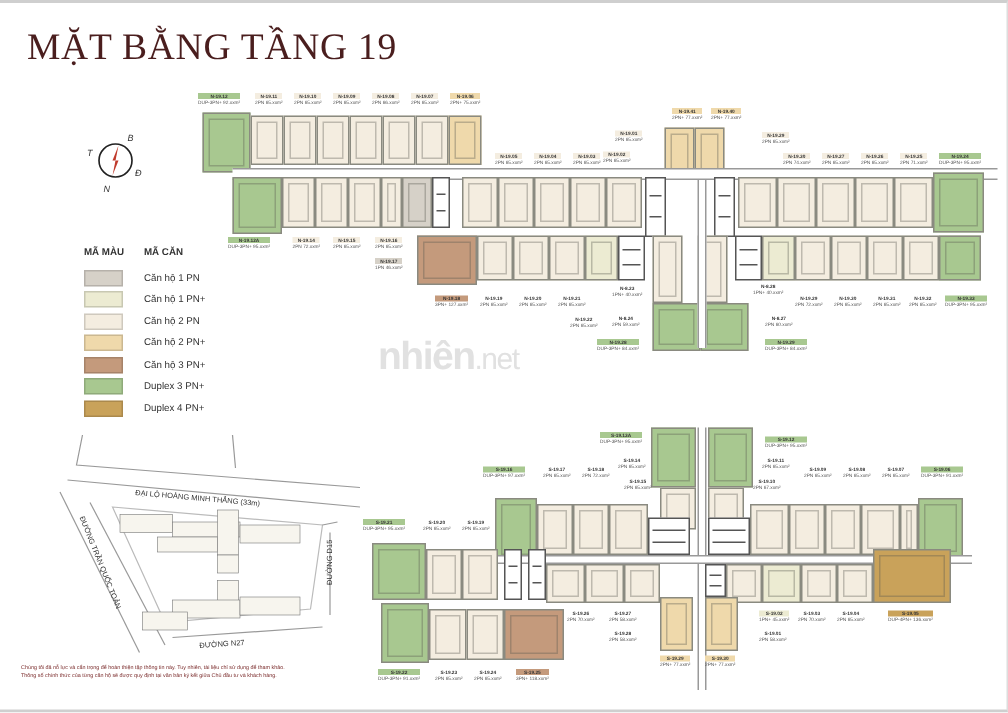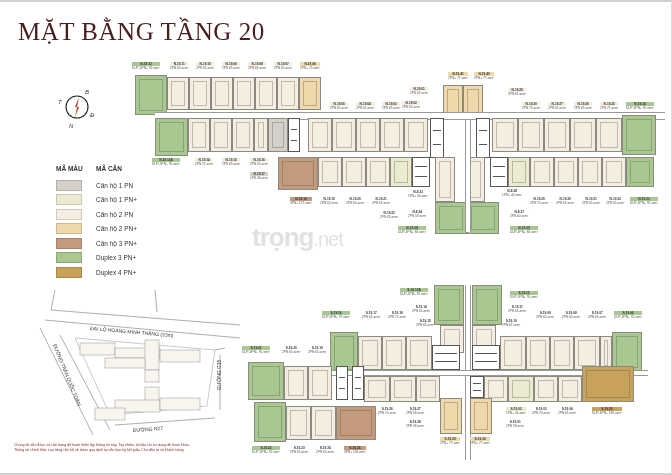--- a/index.html
+++ b/index.html
@@ -28,21 +28,21 @@
   .sitemap { position: absolute; left: 15px; top: 290px; width: 225px; height: 150px; }
   .footnote { position: absolute; left: 14px; top: 443px; width: 225px; font-size: 3.6px; line-height: 5px; color: #7a2b2b; }
   .watermark { position: absolute; left: 252px; top: 222px; font-size: 26px; font-weight: bold; color: rgba(200,200,200,0.55); letter-spacing: -1px; }
   .watermark small { font-size: 20px; font-weight: normal; }
 </style>
 </head>
 <body>
 
 <div class="frame"></div>
 
-<div class="title">MẶT BẰNG TẦNG 20</div>
+<div class="title">MẶT BẰNG TẦNG 19</div>
 
 <svg class="compass" viewBox="0 0 50 50">
   <circle cx="25" cy="25" r="11" fill="none" stroke="#222" stroke-width="1.1"></circle>
   <polygon points="27,15 23,25 25,25" fill="#c0392b"></polygon>
   <polygon points="23,35 27,25 25,25" fill="#c0392b"></polygon>
   <text x="33" y="12" font-size="6" font-style="italic" fill="#333">B</text>
   <text x="38" y="35" font-size="6" font-style="italic" fill="#333">Đ</text>
   <text x="17" y="46" font-size="6" font-style="italic" fill="#333">N</text>
   <text x="6" y="22" font-size="6" font-style="italic" fill="#333">T</text>
 </svg>
@@ -465,21 +465,21 @@
   </div>
 <div class="tag" style="left:506px;top:420px">
     <span class="code">S-19.01</span>
     <span class="info">2PN 58.xxm²</span>
   </div>
 <div class="tag" style="left:592px;top:407px">
     <span class="code" style="background:#c9a25a">S-19.05</span>
     <span class="info">DUP-4PN+ 136.xxm²</span>
   </div>
 
-<div class="watermark"><span>trọng</span><small>.net</small></div>
+<div class="watermark"><span>nhiên</span><small>.net</small></div>
 
 <svg class="sitemap" viewBox="0 0 225 150">
   <g fill="none" stroke="#999" stroke-width="0.8">
     <path d="M40 0 L36 20 L225 35"></path>
     <path d="M140 0 L142 22"></path>
     <path d="M30 30 L225 48"></path>
     <path d="M25 38 L78 145"></path>
     <path d="M45 45 L95 140"></path>
     <path d="M60 48 L200 60 L192 116 L95 125 Z" stroke="#bbb"></path>
     <path d="M100 135 L200 128"></path>

